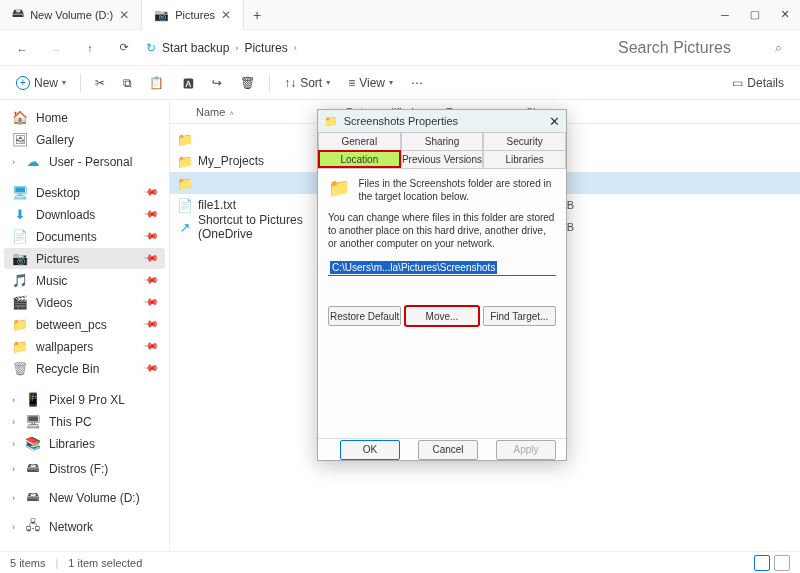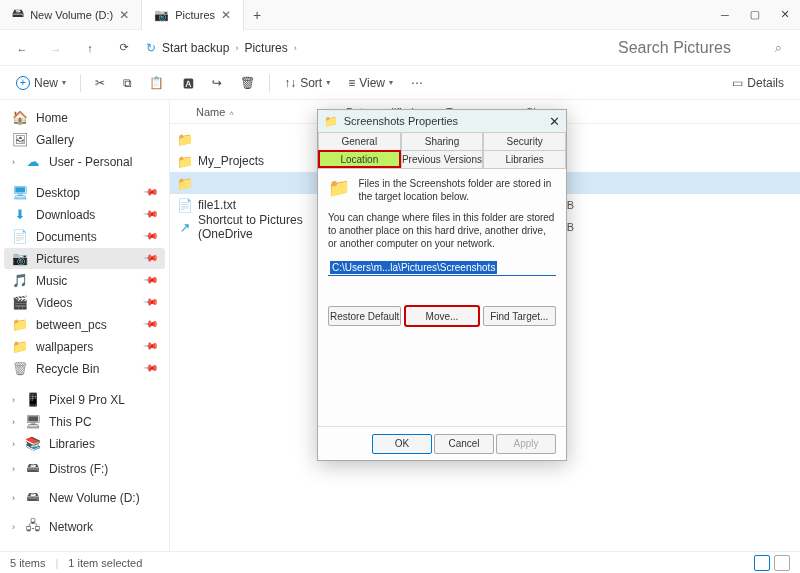--- a/index.html
+++ b/index.html
@@ -61,21 +61,21 @@
 .ptab.hl { outline: 2px solid #cc0000; outline-offset: -2px; z-index: 2; background: #bef264; }
 .dlg-body { flex: 1; padding: 8px 10px; font-size: 10px; color: #333; }
 .dlg-row { display: flex; gap: 8px; margin-bottom: 8px; align-items: flex-start; }
 .dlg-foldericon { font-size: 18px; }
 .dlg-desc { line-height: 1.3; }
 .pathbox { margin-top: 10px; border-bottom: 1px solid #1a63c7; padding: 2px 2px; }
 .pathbox span { background: #1a63c7; color: #fff; font-size: 10px; padding: 1px 2px; }
 .actionrow { display: flex; gap: 4px; margin-top: 10px; }
 .actbtn { flex: 1; height: 20px; border: 1px solid #aaa; background: #f5f5f5; font-size: 10px; display: flex; align-items: center; justify-content: center; border-radius: 2px; margin-top: 20px; }
 .actbtn.hl { outline: 2px solid #cc0000; outline-offset: -1px; }
-.dlg-buttons { height: 34px; display: flex; align-items: center; justify-content: flex-end; gap: 2px; padding: 0 10px; border-top: 1px solid #ddd; }
+.dlg-buttons { height: 22px; display: flex; align-items: center; justify-content: flex-end; gap: 18px; padding: 0 10px; border-top: 1px solid #ddd; }
 .dlgbtn { width: 60px; height: 20px; border: 1px solid #aaa; background: #f5f5f5; font-size: 10px; display: flex; align-items: center; justify-content: center; border-radius: 2px; }
 .dlgbtn.primary { border-color: #0078d4; }
 .dlgbtn.disabled { color: #aaa; }
 .folder-ic { color: #f0c060; }
 .backup-ic { color: #2aa0d8; }
 .pic-ic { color: #2aa0d8; }
 </style>
 </head>
 <body>
 

